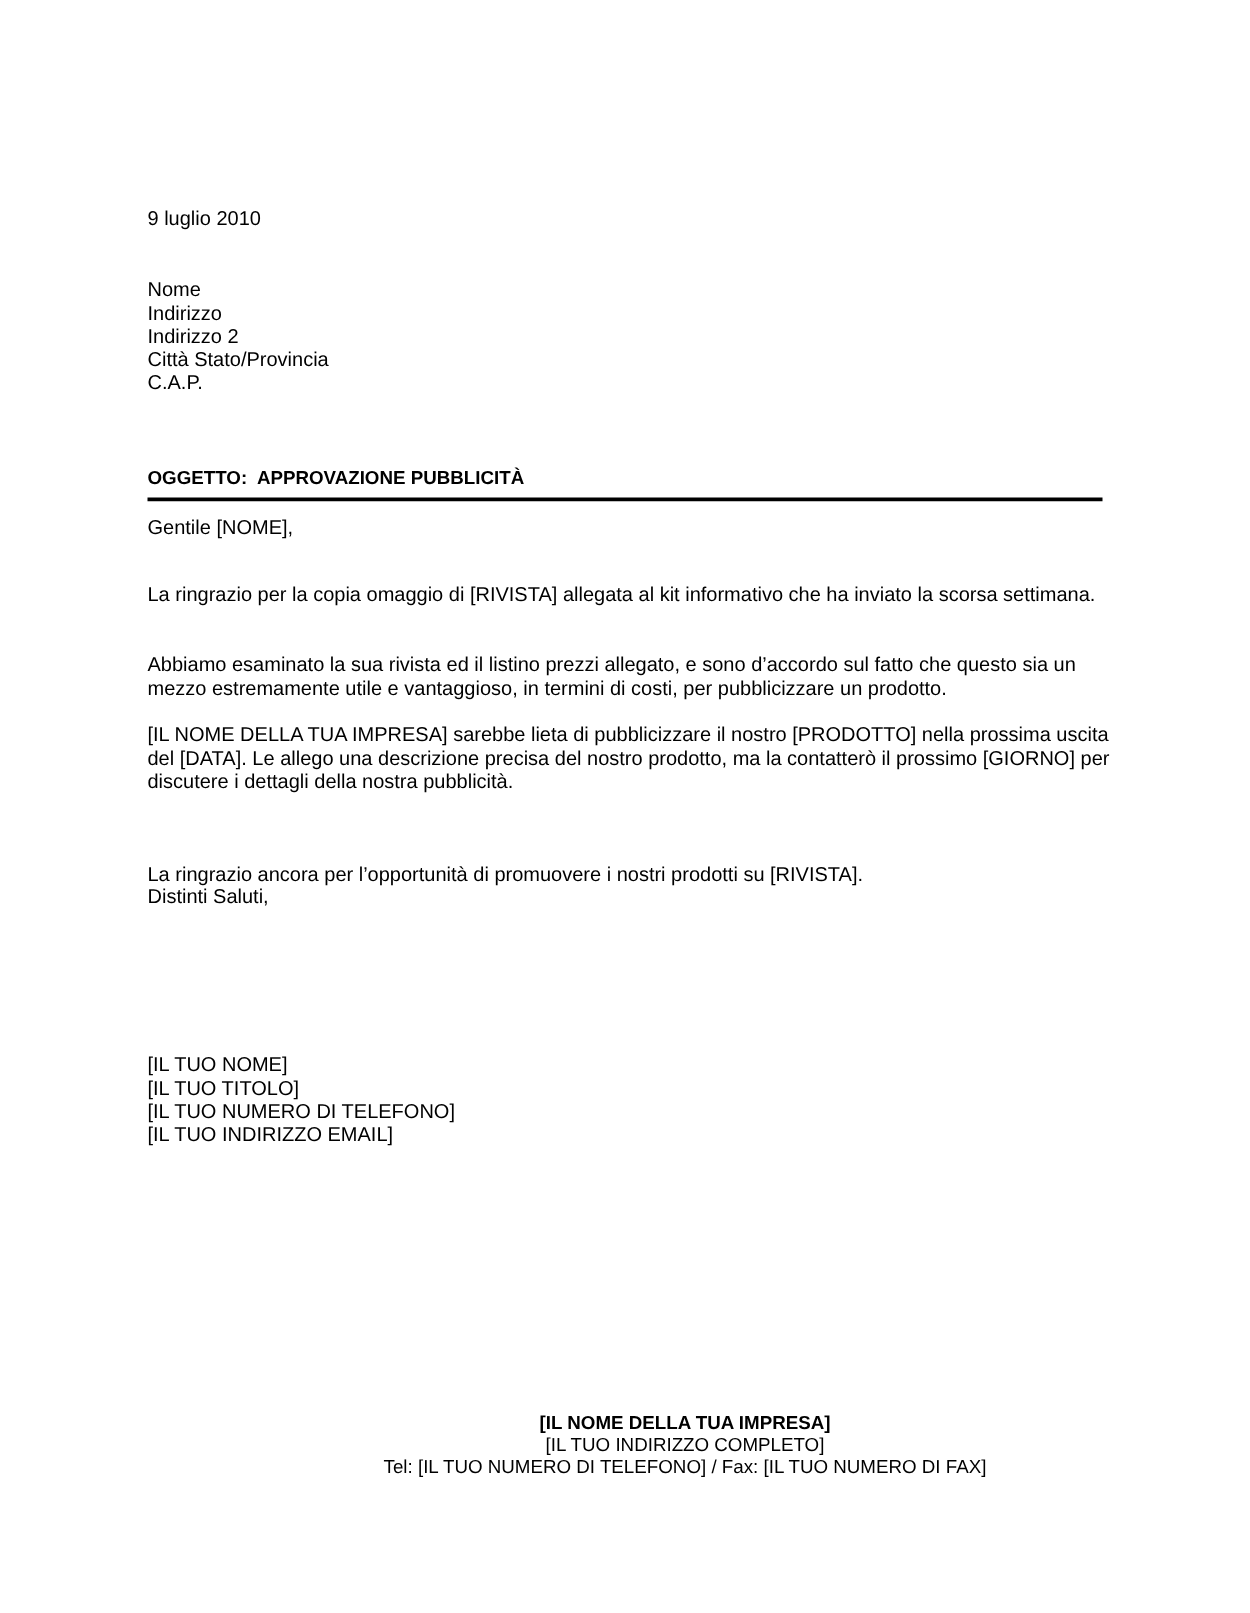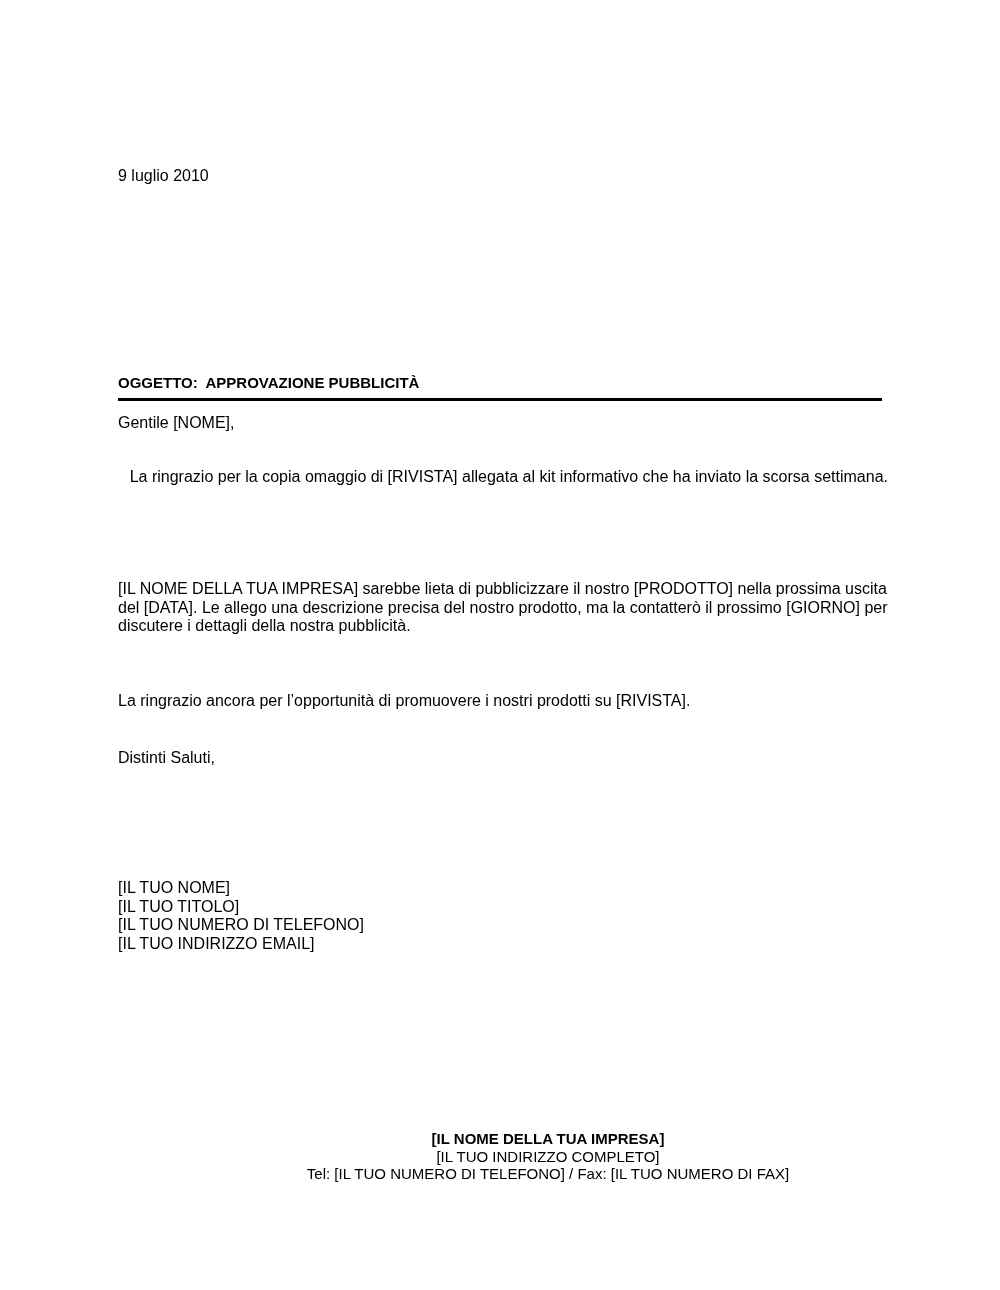--- a/index.html
+++ b/index.html
@@ -37,27 +37,27 @@
     .rule {
       position: absolute;
       left: 118px;
       top: 386px;
       width: 764px;
       height: 3px;
       background: #000000;
     }
     .para { width: 770px; }
     .greeting { top: 402px; }
-    .p1 { top: 456px; text-align: right; }
+    .p1 { top: 456px; }
     .p2 { top: 512px; }
     .p3 { top: 568px; }
     .p4 { top: 643px; }
     .p5 { top: 680px; }
-    .closing { top: 737px; }
-    .signature { top: 867px; }
+    .closing { top: 697px; }
+    .signature { top: 832px; }
     .signature div { height: 18.5px; }
     .footer {
       position: absolute;
       left: 0;
       top: 1118px;
       width: 1000px;
       text-align: center;
       font-size: 15px;
       line-height: 17.5px;
       padding-left: 48px;
@@ -68,27 +68,35 @@
       text-decoration: underline;
     }
   </style>
 </head>
 <body>
 
 <div class="page">
 
   <div class="abs date">9 luglio 2010</div>
 
+  <div class="abs recipient">
+    <div>Nome</div>
+    <div>Indirizzo</div>
+    <div>Indirizzo 2</div>
+    <div>Città Stato/Provincia</div>
+    <div>C.A.P.</div>
+  </div>
 
   <div class="abs subject">OGGETTO:  APPROVAZIONE PUBBLICITÀ</div>
   <div class="rule"></div>
 
   <div class="abs para greeting">Gentile [NOME],</div>
 
   <div class="abs para p1">La ringrazio per la copia omaggio di [RIVISTA] allegata al kit informativo che ha inviato la scorsa settimana.</div>
+  <div class="abs para p2">Abbiamo esaminato la sua rivista ed il listino prezzi allegato, e sono d’accordo sul fatto che questo sia un mezzo estremamente utile e vantaggioso, in termini di costi, per pubblicizzare un prodotto.</div>
   <div class="abs para p3">[IL NOME DELLA TUA IMPRESA] sarebbe lieta di pubblicizzare il nostro [PRODOTTO] nella prossima uscita del [DATA]. Le allego una descrizione precisa del nostro prodotto, ma la contatterò il prossimo [GIORNO] per discutere i dettagli della nostra pubblicità.</div>
   <div class="abs para p5">La ringrazio ancora per l’opportunità di promuovere i nostri prodotti su [RIVISTA].</div>
 
   <div class="abs closing">Distinti Saluti,</div>
 
   <div class="abs signature">
     <div>[IL TUO NOME]</div>
     <div>[IL TUO TITOLO]</div>
     <div>[IL TUO NUMERO DI TELEFONO]</div>
     <div>[IL TUO INDIRIZZO EMAIL]</div>

